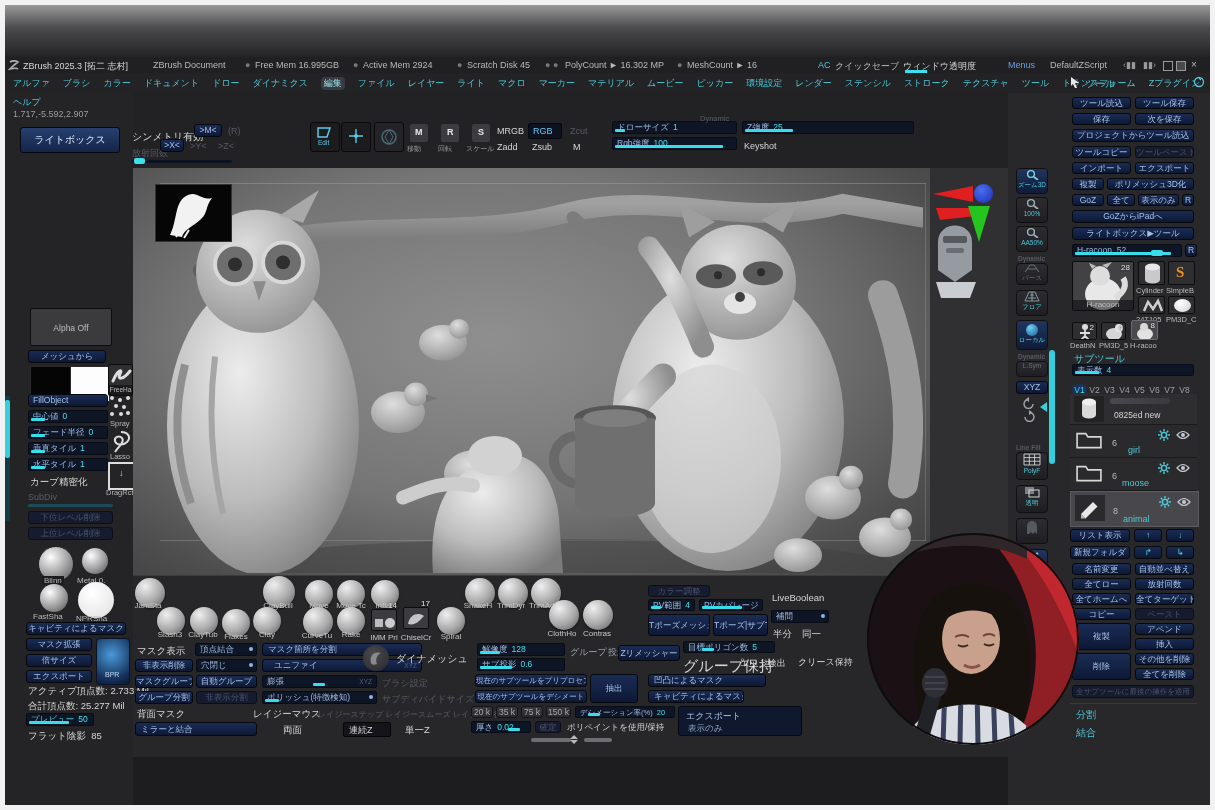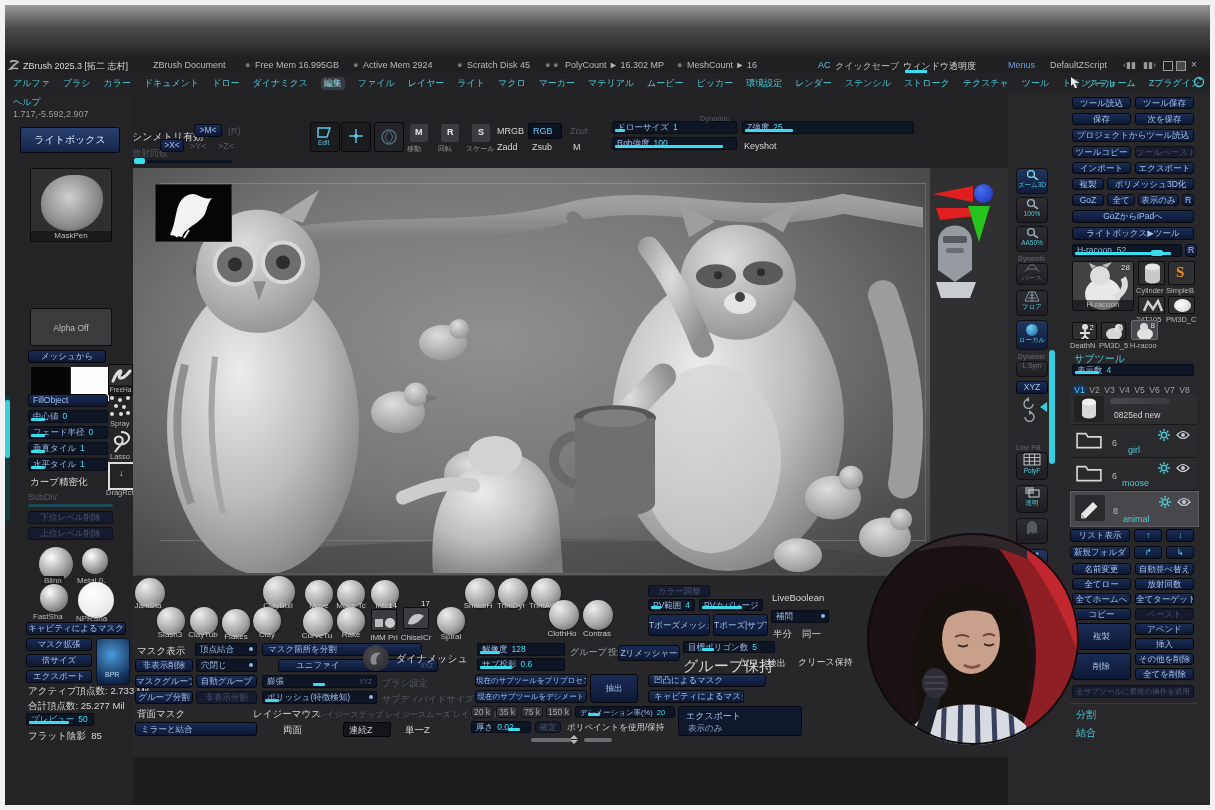--- a/index.html
+++ b/index.html
@@ -176,24 +176,20 @@
   <span class="t wt" style="left:532px;top:142px">Zsub</span>
   <span class="t dim" style="left:570px;top:126px">Zcut</span>
   <span class="t wt" style="left:573px;top:142px">M</span>
 
   <div class="zs" style="left:612px;top:121px;width:125px;height:13px"><span>ドローサイズ</span><span class="val">1</span><i class="zbar" style="left:2px;width:10px"></i></div>
   <span class="t dim" style="left:700px;top:114px;font-size:7.5px">Dynamic</span>
   <div class="zs" style="left:612px;top:137px;width:125px;height:13px"><span>Rgb強度</span><span class="val">100</span><i class="zbar" style="left:2px;width:108px"></i></div>
   <div class="zs" style="left:742px;top:121px;width:172px;height:13px"><span>Z強度</span><span class="val">25</span><i class="zbar" style="left:2px;width:48px"></i></div>
   <span class="t wt" style="left:744px;top:141px">Keyshot</span>
 
-  <div class="thumb" style="left:30px;top:168px;width:82px;height:74px">
-    <div class="abs" style="left:10px;top:6px;width:62px;height:56px;background:radial-gradient(circle at 45% 40%,#cfcfcf,#8a8a8a 60%,#4a4a4a);border-radius:50% 40% 55% 45%"></div>
-    <div class="chip">MaskPen</div>
-  </div>
   <div class="thumb" style="left:30px;top:308px;width:82px;height:38px;background:#3b3b3d">
     <div class="chip" style="bottom:12px;background:none;font-size:8.5px">Alpha Off</div>
   </div>
   <div class="b" style="left:28px;top:350px;width:78px;height:13px">メッシュから</div>
   <div class="abs" style="left:30px;top:366px;width:40px;height:34px;background:#050505;border:1px solid #2a2a2a"></div>
   <div class="abs" style="left:70px;top:366px;width:38px;height:34px;background:#fdfdfd;border:1px solid #2a2a2a"></div>
   <div class="thumb" style="left:108px;top:364px;width:25px;height:32px">
     <svg width="25" height="22" viewBox="0 0 25 22">
           <path d="M4,16 C9,4 14,4 11,9 C8,15 14,15 21,6" stroke="#ddd" stroke-width="3" fill="none" stroke-linecap="round"></path>
         </svg>
@@ -614,21 +610,21 @@
     <div class="bsph" style="left:583px;top:600px;width:30px;height:30px"></div>
         <span class="blab" style="left:577px;top:629px">Contras</span>
   </div>
 
   <span class="t wt" style="left:137px;top:645px;font-size:9.5px">マスク表示</span>
   <div class="zs" style="left:195px;top:643px;width:62px;height:13px"><span>頂点結合</span><span class="dotc"></span></div>
   <div class="b" style="left:262px;top:643px;width:160px;height:13px;text-align:left;padding-left:5px">マスク箇所を分割</div>
 
   <div class="b" style="left:135px;top:659px;width:58px;height:13px">非表示削除</div>
   <div class="zs" style="left:196px;top:659px;width:61px;height:13px"><span>穴閉じ</span><span class="dotc"></span></div>
-  <div class="b" style="left:278px;top:659px;width:160px;height:13px;text-align:left;padding-left:17px"><span>ユニファイ</span><span style="float:right;margin-right:4px;color:#54607a;font-size:6.5px">XYZ</span></div>
+  <div class="b" style="left:262px;top:659px;width:160px;height:13px;text-align:left;padding-left:11px"><span>ユニファイ</span><span style="float:right;margin-right:4px;color:#54607a;font-size:6.5px">XYZ</span></div>
 
   <div class="b" style="left:135px;top:675px;width:58px;height:13px">マスクグループ</div>
   <div class="b" style="left:196px;top:675px;width:61px;height:13px">自動グループ</div>
   <div class="zs" style="left:262px;top:675px;width:115px;height:13px"><span>膨張</span><span style="position:absolute;right:4px;color:#54607a;font-size:6.5px">XYZ</span><i class="zbar" style="left:50px;width:12px"></i></div>
   <span class="t dim" style="left:382px;top:677px">ブラシ設定</span>
 
   <div class="b" style="left:135px;top:691px;width:58px;height:13px">グループ分割</div>
   <div class="b d" style="left:196px;top:691px;width:61px;height:13px">非表示分割</div>
   <div class="zs" style="left:262px;top:691px;width:115px;height:13px"><span>ポリッシュ(特徴検知)</span><span class="dotc"></span><i class="zbar" style="left:2px;width:14px"></i></div>
   <span class="t dim" style="left:382px;top:693px">サブディバイドサイズ</span>

